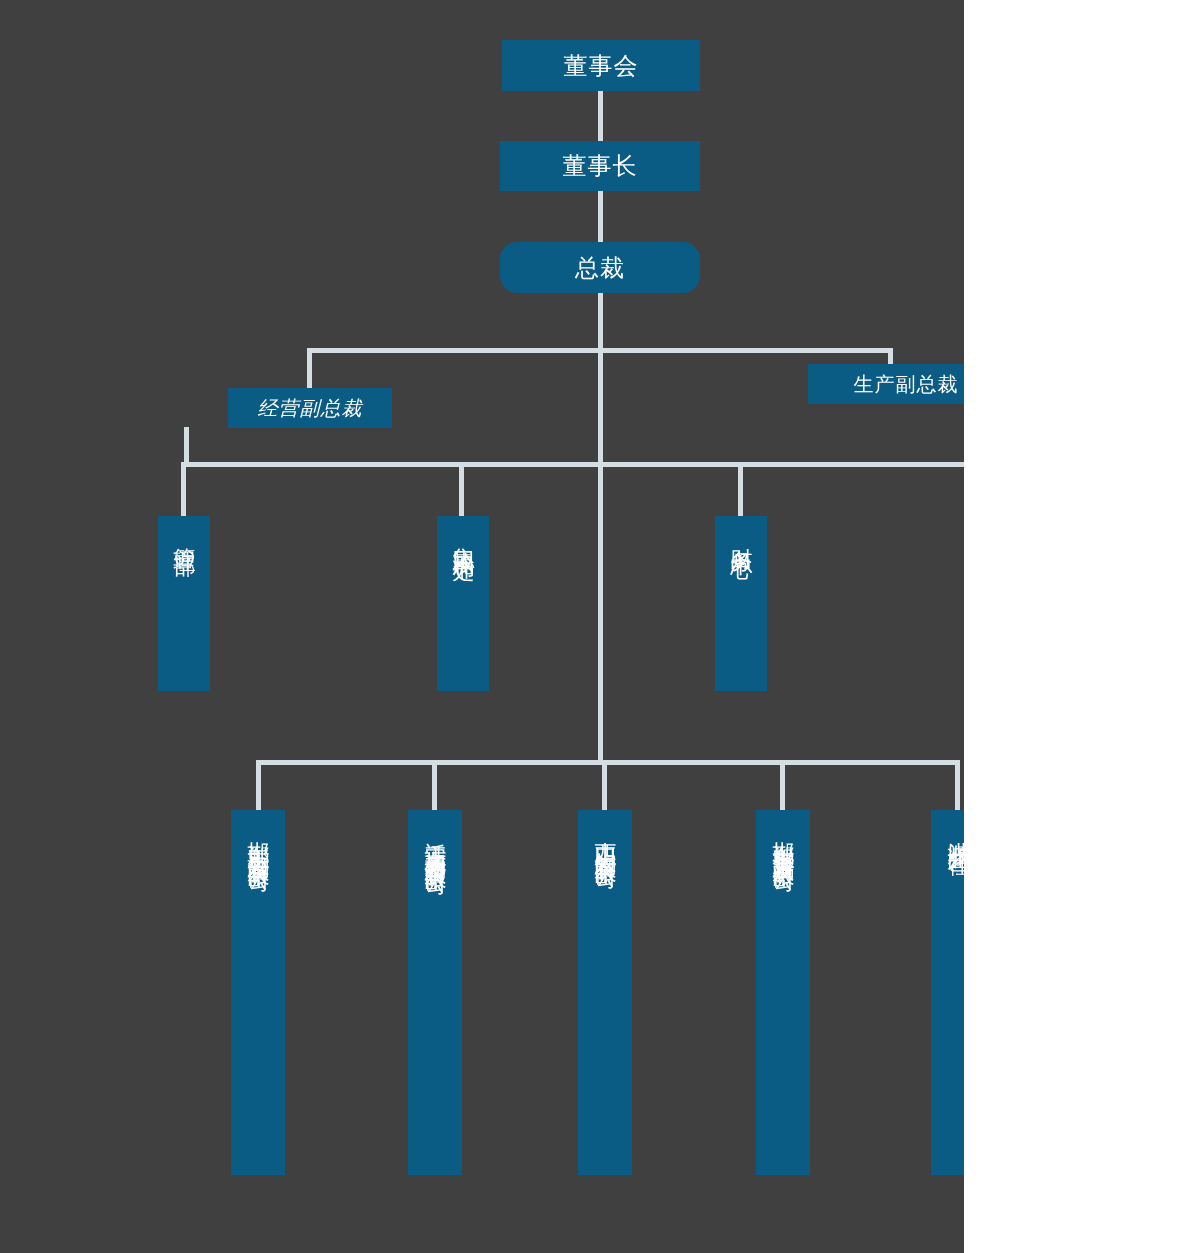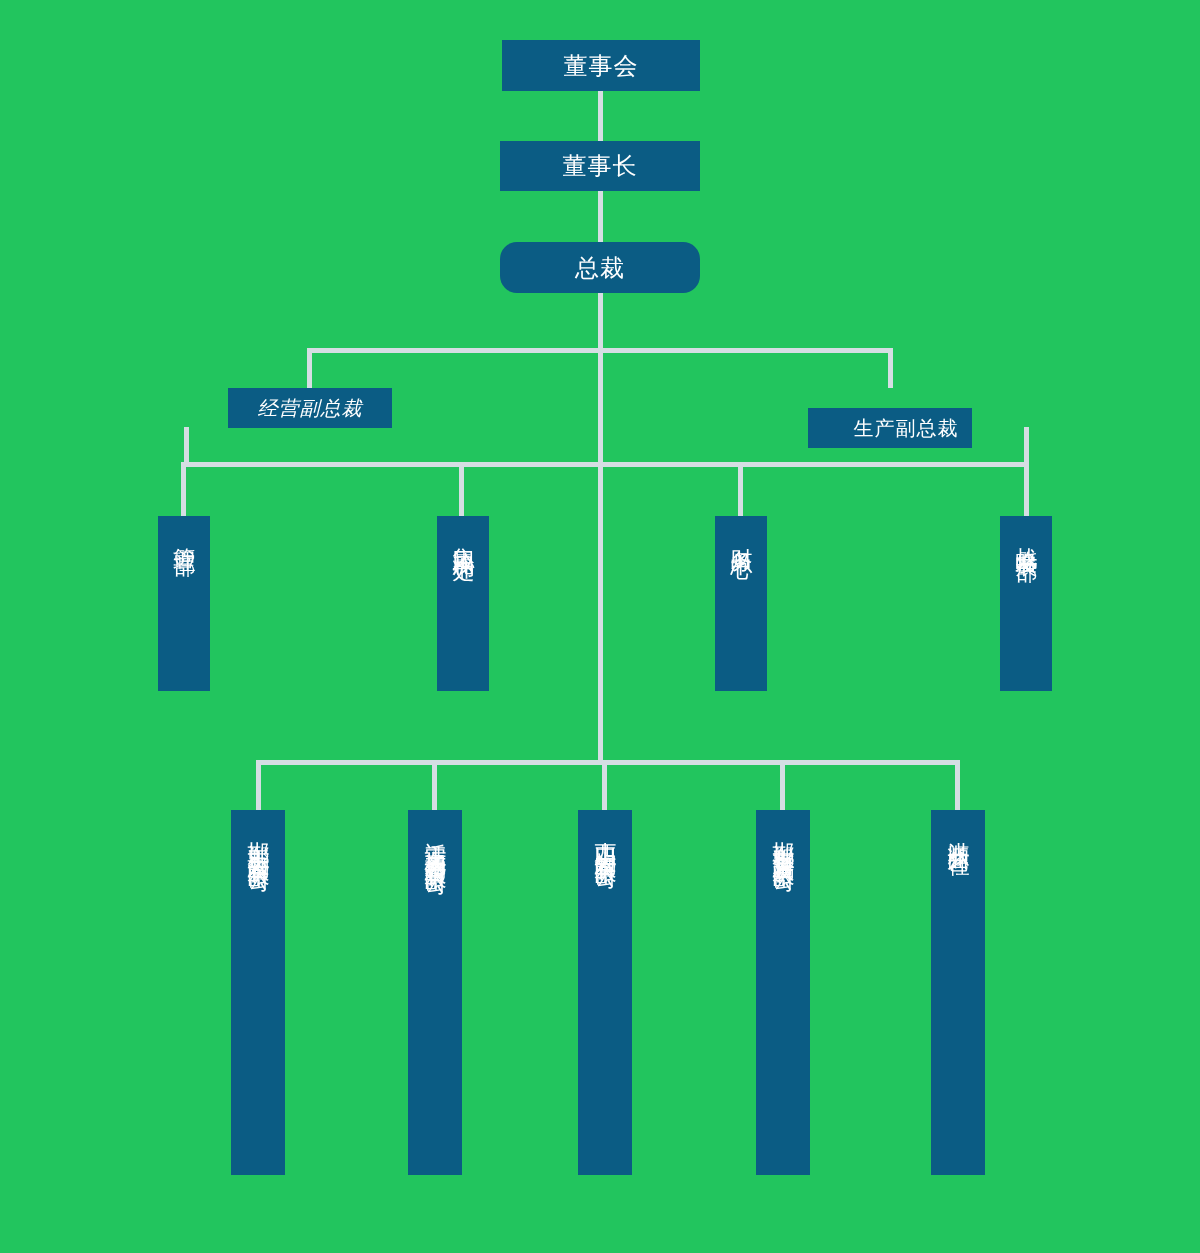--- a/index.html
+++ b/index.html
@@ -7,23 +7,23 @@
     margin: 0;
     padding: 0;
     background: #ffffff;
   }
   body {
     font-family: "Liberation Sans", "DejaVu Sans", sans-serif;
   }
 
   #org-chart {
     position: relative;
-    width: 1200px;
+    width: 964px;
     height: 1253px;
-    background: #22c55e;
+    background: #404040;
     overflow: hidden;
   }
 
   
   .conn {
     position: absolute;
     background: #d5dee3;
   }
   .conn-v { width: 5px; }
   .conn-h { height: 5px; }
@@ -105,21 +105,21 @@
     <span>董事长</span>
   </div>
 
   <div class="node node-h" style="left:500px; top:242px; width:200px; height:51px;border-radius:17px;">
     <span>总裁</span>
   </div>
 
   <div class="node node-h small" style="left:228px; top:388px; width:164px; height:40px;font-style:italic;">
     <span>经营副总裁</span>
   </div>
-  <div class="node node-h small" style="left:808px; top:408px; width:164px; height:40px;padding-left:32px;">
+  <div class="node node-h small" style="left:808px; top:364px; width:164px; height:40px;padding-left:32px;">
     <span>生产副总裁</span>
   </div>
 
   <div class="node node-v" style="left:158px; top:516px; width:52px; height:175px;">
     <span class="vtext">管理部</span>
   </div>
   <div class="node node-v" style="left:437px; top:516px; width:52px; height:175px;">
     <span class="vtext">集团秘书处</span>
   </div>
   <div class="node node-v" style="left:715px; top:516px; width:52px; height:175px;">

